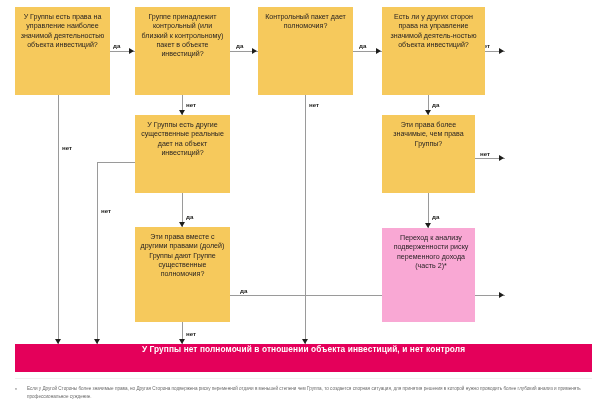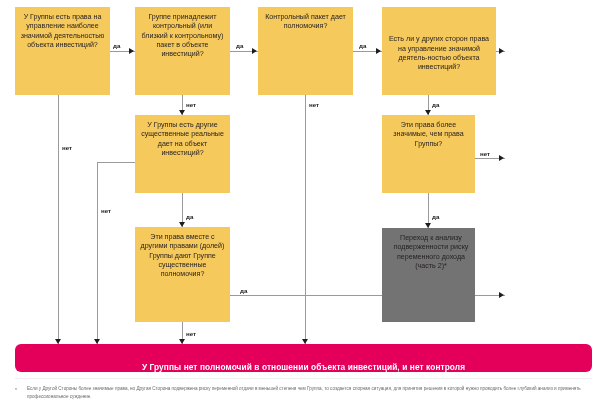--- a/index.html
+++ b/index.html
@@ -17,21 +17,21 @@
     display: flex;
     align-items: flex-start;
     justify-content: center;
     text-align: center;
     color: #231f20;
     padding: 6px 5px 0 5px;
     line-height: 1.32;
     z-index: 3;
   }
   .yellow { background: #f6c95c; }
-  .lightpink { background: #737373; padding-left: 10px; }
+  .lightpink { background: #f9a8d4; padding-left: 10px; }
   .q { font-size: 7.1px; }
 
   .decision-panel {
     position: absolute;
     background: #ed6a78;
     z-index: 3;
     display: flex;
     flex-direction: column;
     align-items: center;
     justify-content: center;
@@ -41,23 +41,22 @@
   .decision-title {
     font-size: 8.4px; font-weight: bold; color: #1d1d1b; line-height: 1.45;
   }
   .decision-sub {
     font-size: 8.1px; color: #ffe3e6; line-height: 1.42; margin-top: 16px;
   }
 
   .bottom-bar {
     position: absolute;
     background: #e4005a;
-    display: flex; align-items: flex-end; justify-content: center;
+    display: flex; align-items: flex-start; justify-content: center;
     z-index: 4;
-    border-radius: 6px;
   }
   .bottom-bar span {
     font-size: 8.3px; font-weight: bold; color: #ffffff; letter-spacing: .1px;
   }
 
   .line { position: absolute; background: #9a9a9a; z-index: 1; }
   .hline { height: 1px; }
   .vline { width: 1px; }
 
   .arrow { position: absolute; width: 0; height: 0; z-index: 2; }
@@ -151,21 +150,21 @@
   </div>
 
   <div class="box yellow q" style="left:135px; top:7px; width:95px; height:88px;">
     <span>Группе принадлежит контрольный (или близкий к контрольному) пакет в объекте инвестиций?</span>
   </div>
 
   <div class="box yellow q" style="left:258px; top:7px; width:95px; height:88px;">
     <span>Контрольный пакет дает полномочия?</span>
   </div>
 
-  <div class="box yellow q" style="left:382px; top:7px; width:114px; height:88px;align-items:center;">
+  <div class="box yellow q" style="left:382px; top:7px; width:103px; height:88px;">
     <span>Есть ли у других сторон права на управление значимой деятель-ностью объекта инвестиций?</span>
   </div>
 
   <div class="box yellow q" style="left:135px; top:115px; width:95px; height:78px;">
     <span>У Группы есть другие существенные реальные дает на объект инвестиций?</span>
   </div>
 
   <div class="box yellow q" style="left:135px; top:227px; width:95px; height:95px;">
     <span>Эти права вместе с другими правами (долей) Группы дают Группе существенные полномочия?</span>
   </div>

